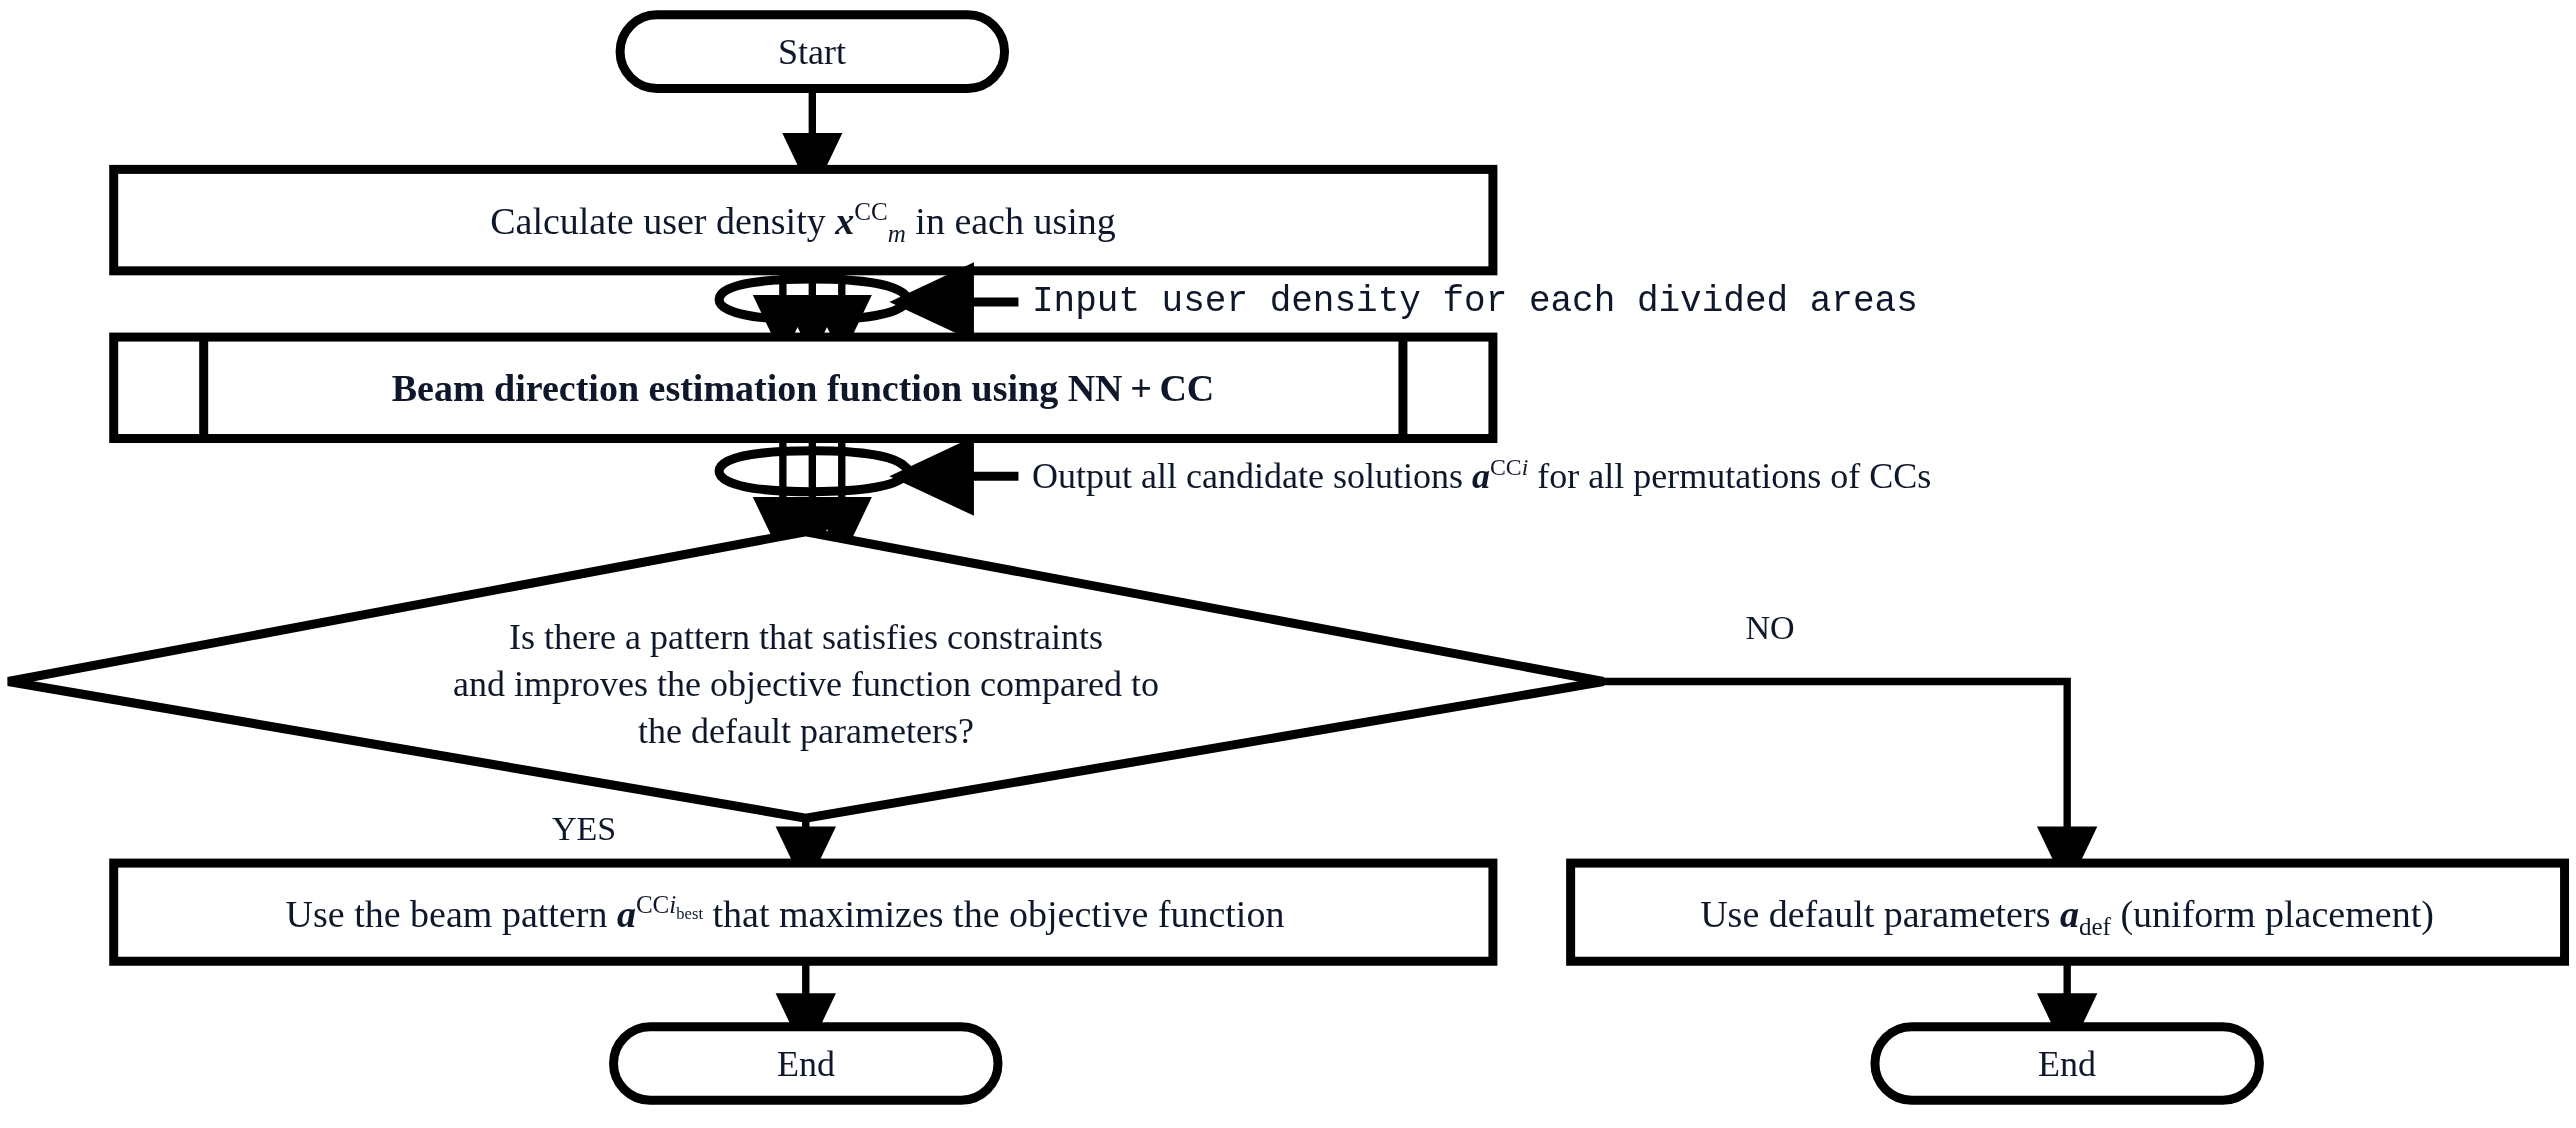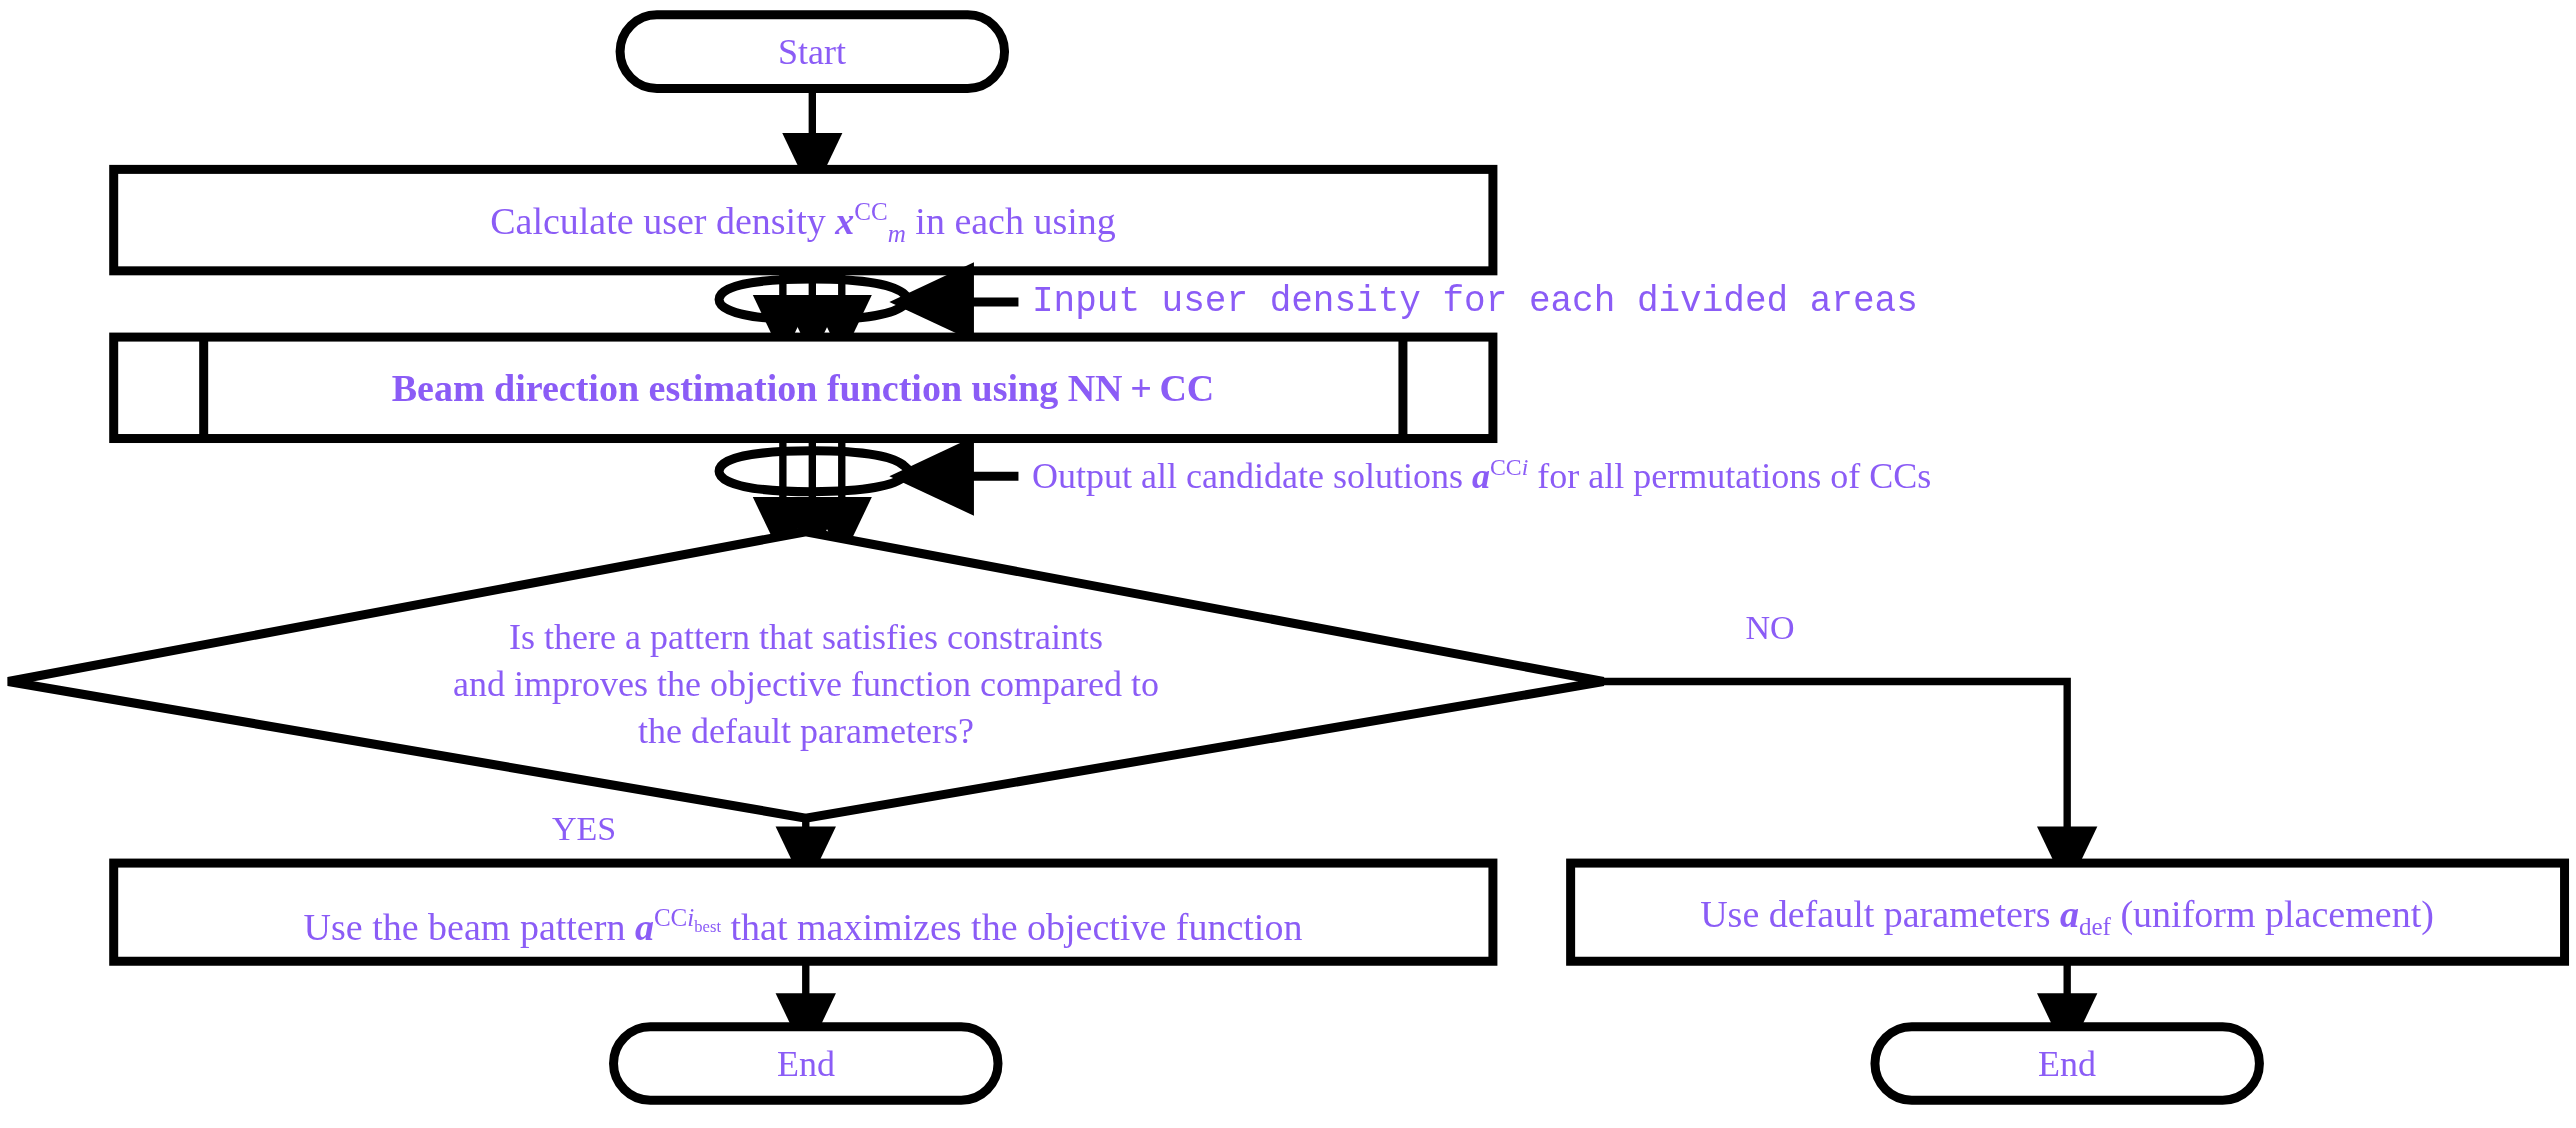--- a/index.html
+++ b/index.html
@@ -20,21 +20,21 @@
     position: absolute;
     left: 0;
     top: 0;
     width: 2576px;
     height: 1129px;
   }
 
   
   .lbl {
     position: absolute;
-    color: #8b5cf6;
+    color: #0f172a;
     line-height: 1.12;
     white-space: nowrap;
   }
   .lbl.center {
     text-align: center;
     transform: translate(-50%, -50%);
   }
   .lbl.left {
     text-align: left;
     transform: translateY(-50%);
@@ -151,21 +151,21 @@
   <div class="lbl center t-diam" style="left:806px; top:684px; text-align:center;">
     <div>Is there a pattern that satisfies constraints</div>
     <div>and improves the objective function compared to</div>
     <div>the default parameters?</div>
   </div>
 
   <div class="lbl center t-branch" style="left:584px; top:829px;">YES</div>
 
   <div class="lbl center t-branch" style="left:1770px; top:628px;">NO</div>
 
-  <div class="lbl center t-box" style="left:803px; top:914px;margin-top:13px;"><span>Use the beam pattern </span><span class="mvar"><span>a</span><span class="sup"><span>CC</span><span class="it">i</span><span class="sub">best</span></span></span><span> that maximizes the objective function</span></div>
+  <div class="lbl center t-box" style="left:785px; top:914px;"><span>Use the beam pattern </span><span class="mvar"><span>a</span><span class="sup"><span>CC</span><span class="it">i</span><span class="sub">best</span></span></span><span> that maximizes the objective function</span></div>
 
   <div class="lbl center t-box" style="left:2067px; top:914px;"><span>Use default parameters </span><span class="mvar"><span>a</span><span class="sub">def</span></span><span> (uniform placement)</span></div>
 
   <div class="lbl center t-term" style="left:806px; top:1064px;">End</div>
 
   <div class="lbl center t-term" style="left:2067px; top:1064px;">End</div>
 
 </div>
 
 

